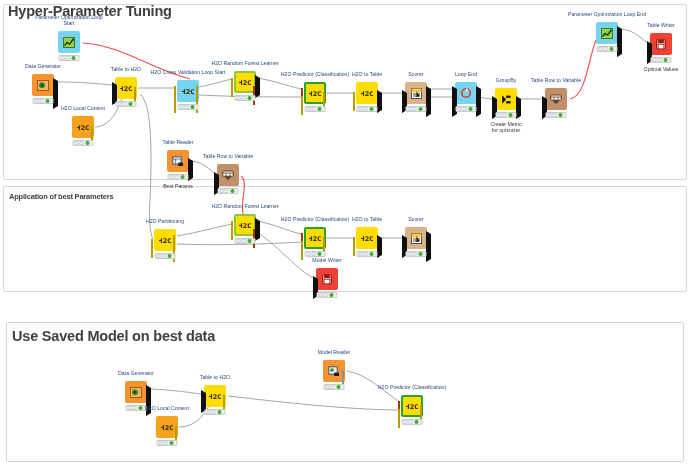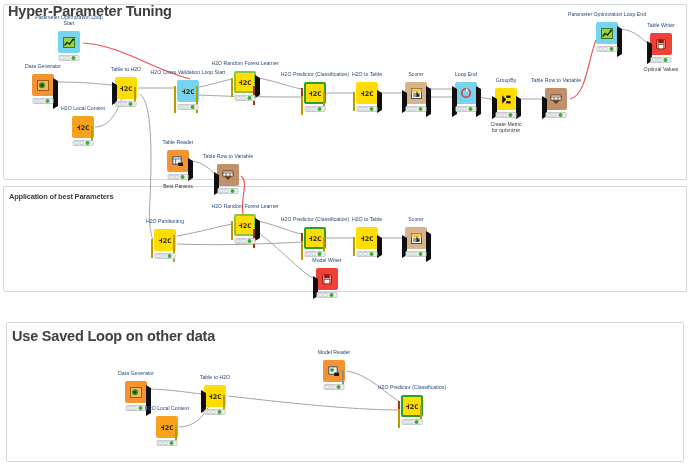--- a/index.html
+++ b/index.html
@@ -108,21 +108,21 @@
 <body>
 
 <div id="canvas">
 
   <div id="sections">
       <div class="section" style="left: 3px; top: 4px; width: 684px; height: 176px;"></div>
       <div class="section-title title-big" style="left: 8px; top: 3px;">Hyper-Parameter Tuning</div>
       <div class="section" style="left: 3px; top: 186px; width: 684px; height: 106px;"></div>
       <div class="section-title title-small" style="left: 9px; top: 192px;">Application of best Parameters</div>
       <div class="section" style="left: 6px; top: 322px; width: 678px; height: 140px;"></div>
-      <div class="section-title title-big" style="left: 12px; top: 328px;">Use Saved Loop on other data</div>
+      <div class="section-title title-big" style="left: 12px; top: 328px;">Use Saved Model on best data</div>
     </div>
 
   <svg class="wires" id="wires-svg" viewBox="0 0 690 472" xmlns="http://www.w3.org/2000/svg">
       <path d="M 83,43 C 120,45 150,68 190,79" fill="none" stroke="#f24c4c" stroke-width="1.1"></path>
       <path d="M 57,82 C 85,82 100,84 112,85" fill="none" stroke="#9a9a9a" stroke-width="0.9"></path>
       <path d="M 95,127 C 110,127 118,110 122,98" fill="none" stroke="#9a9a9a" stroke-width="0.9"></path>
       <path d="M 138,88 C 155,88 168,88 175,88" fill="none" stroke="#9a9a9a" stroke-width="0.9"></path>
       <path d="M 140,94 C 152,104 152,150 150,200 C 148,225 152,238 153,240" fill="none" stroke="#9a9a9a" stroke-width="0.9"></path>
       <path d="M 199,87 C 215,84 225,80 233,79" fill="none" stroke="#9a9a9a" stroke-width="0.9"></path>
       <path d="M 199,95 C 240,97 280,97 303,97" fill="none" stroke="#9a9a9a" stroke-width="0.9"></path>

